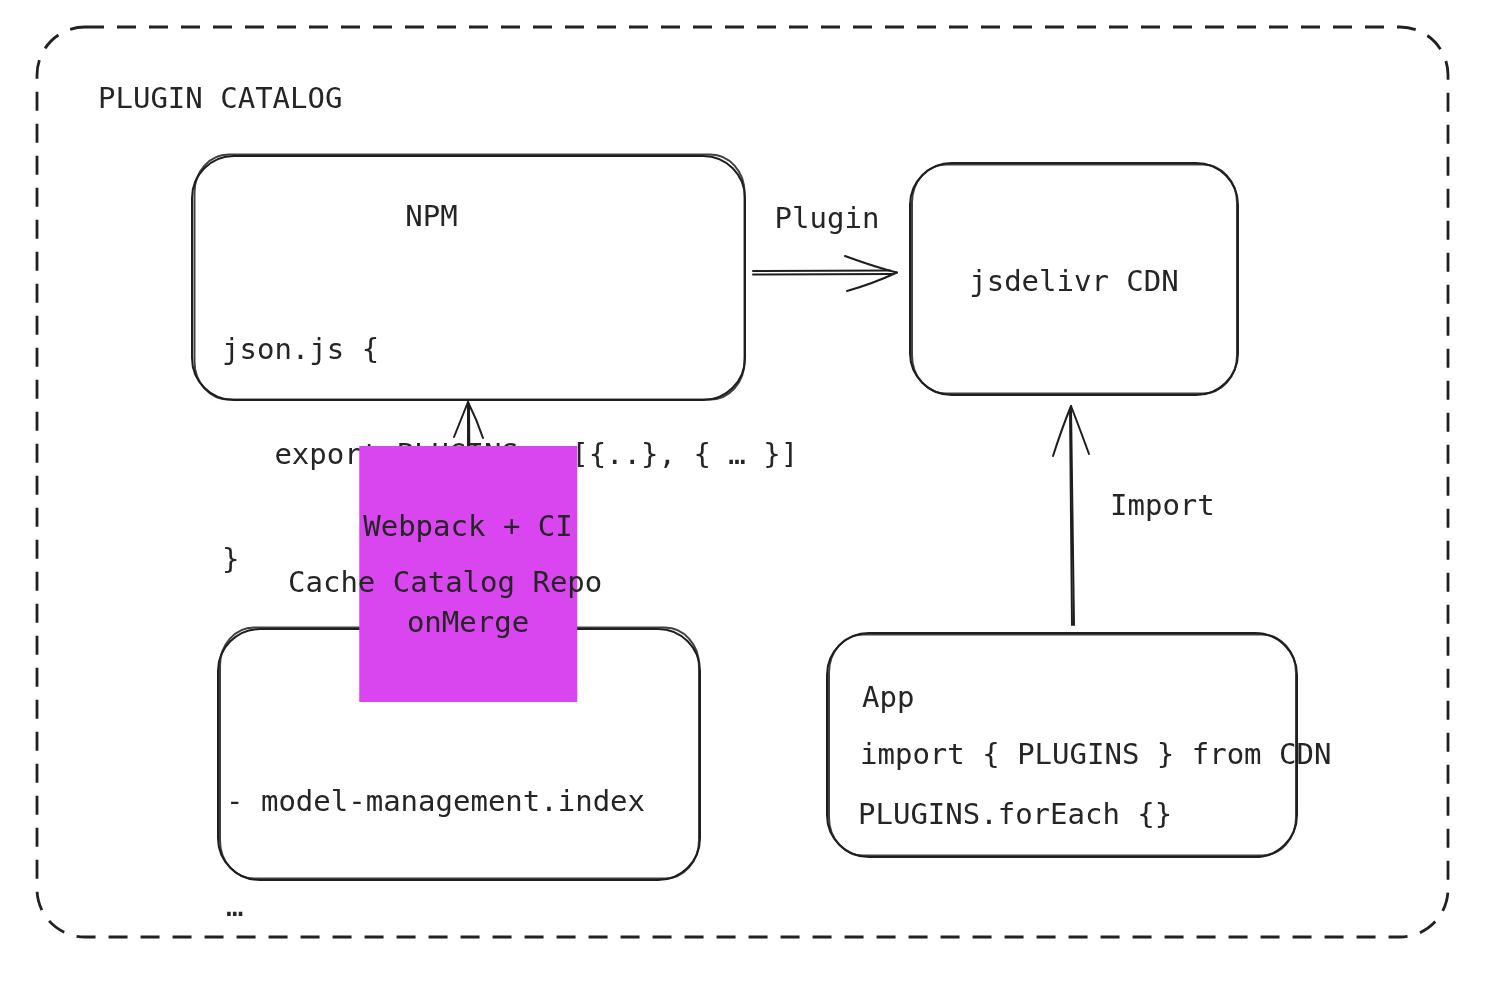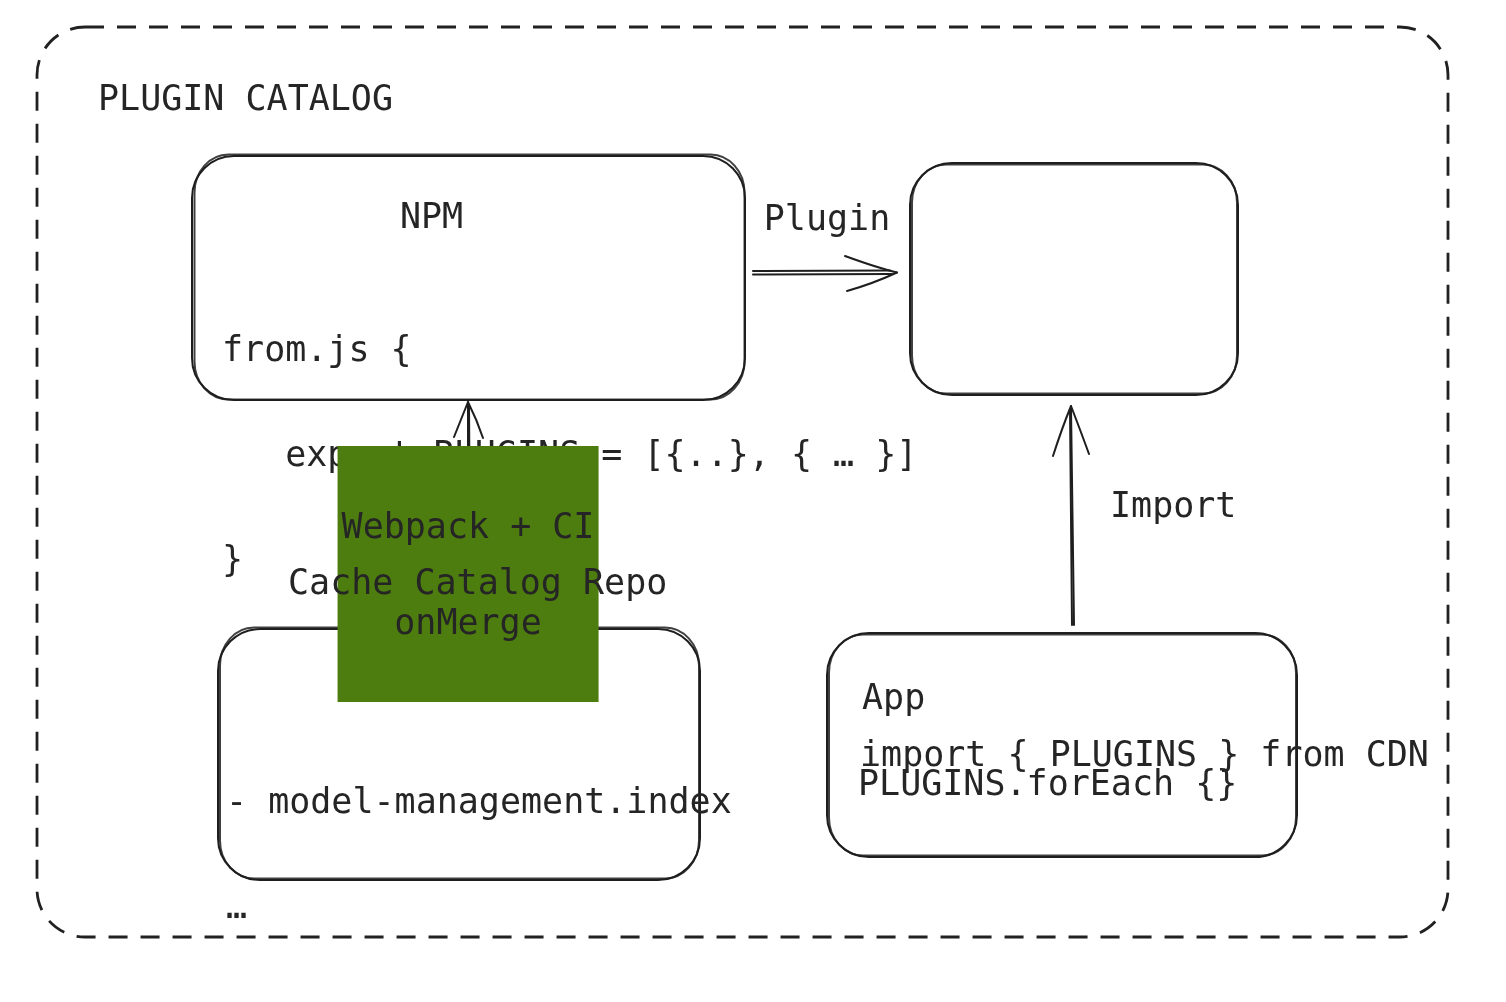--- a/index.html
+++ b/index.html
@@ -19,35 +19,35 @@
   .canvas svg.shapes {
     position: absolute;
     left: 0;
     top: 0;
     width: 1506px;
     height: 1002px;
   }
   .txt {
     position: absolute;
     white-space: pre;
-    font-size: 35px;
+    font-size: 29px;
     line-height: 30px;
     color: #252525;
   }
   .center-x {
     transform: translateX(-50%);
   }
   .code {
     line-height: 35px;
   }
   .box-title-center {
     text-align: center;
   }
   .label-bg {
-    background: #4d7c0f;
+    background: #d946ef;
     padding: 0 4px;
     text-align: center;
     line-height: 32px;
   }
 </style>
 </head>
 <body>
 
 <div class="canvas">
 
@@ -94,38 +94,39 @@
       <path d="M 1072 625 L 1070 409"></path>
       <path d="M 1053 456 Q 1062 428 1071 406"></path>
       <path d="M 1071 406 Q 1081 432 1089 454"></path>
     </g>
   </svg>
 
   <div class="txt" style="left:98px; top:83px;">PLUGIN CATALOG</div>
 
   <div class="txt box-title-center" style="left:192px; top:201px; width:479px;">NPM</div>
   <div class="txt code" style="left:222px; top:262px;">
-    <div>from.js {</div>
+    <div>json.js {</div>
     <div>   export PLUGINS = [{..}, { … }]</div>
     <div>}</div>
   </div>
 
   <div class="txt center-x" style="left:827px; top:203px;">Plugin</div>
 
+  <div class="txt box-title-center" style="left:910px; top:266px; width:328px;">jsdelivr CDN</div>
 
   <div class="txt center-x label-bg" style="left:468px; top:446px;">
     <div>Webpack + CI</div>
     <div>onMerge</div>
   </div>
 
   <div class="txt" style="left:288px; top:567px;">Cache Catalog Repo</div>
   <div class="txt code" style="left:226px; top:714px;">
     <div>- model-management.index</div>
     <div>…</div>
   </div>
 
   <div class="txt" style="left:862px; top:682px;">App</div>
   <div class="txt" style="left:860px; top:739px;">import { PLUGINS } from CDN</div>
-  <div class="txt" style="left:858px; top:768px;">PLUGINS.forEach {}</div>
+  <div class="txt" style="left:858px; top:799px;">PLUGINS.forEach {}</div>
 
   <div class="txt" style="left:1110px; top:490px;">Import</div>
 
 </div>
 
 </body></html>

